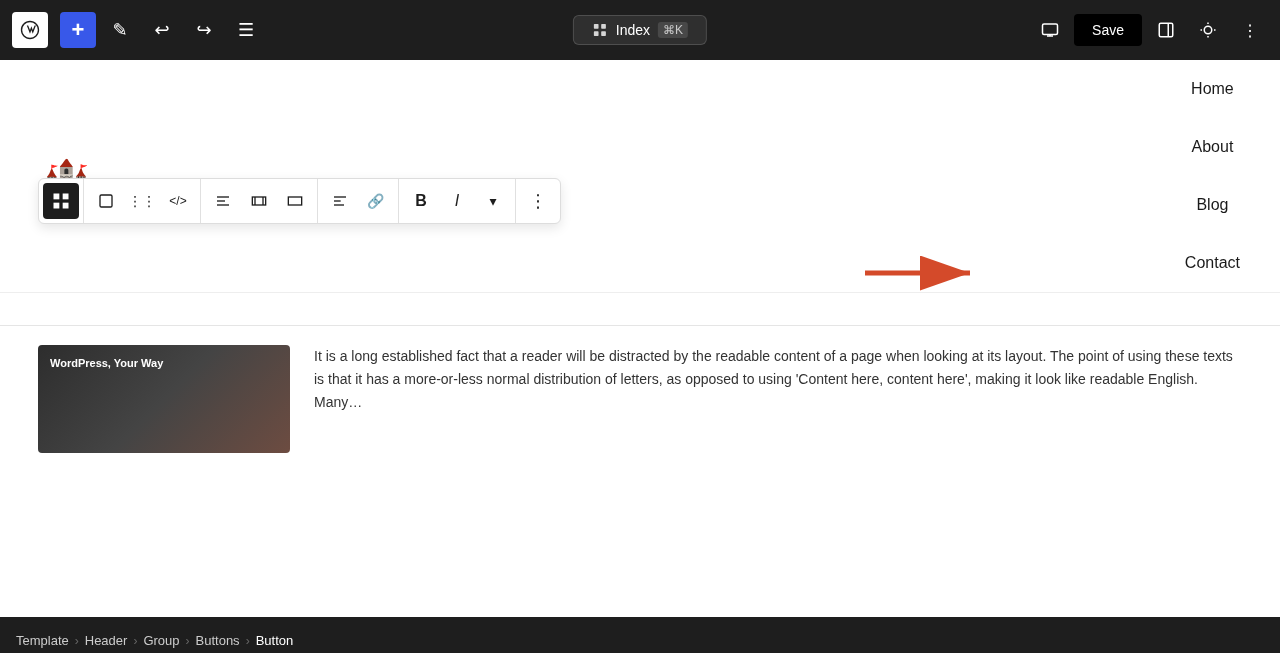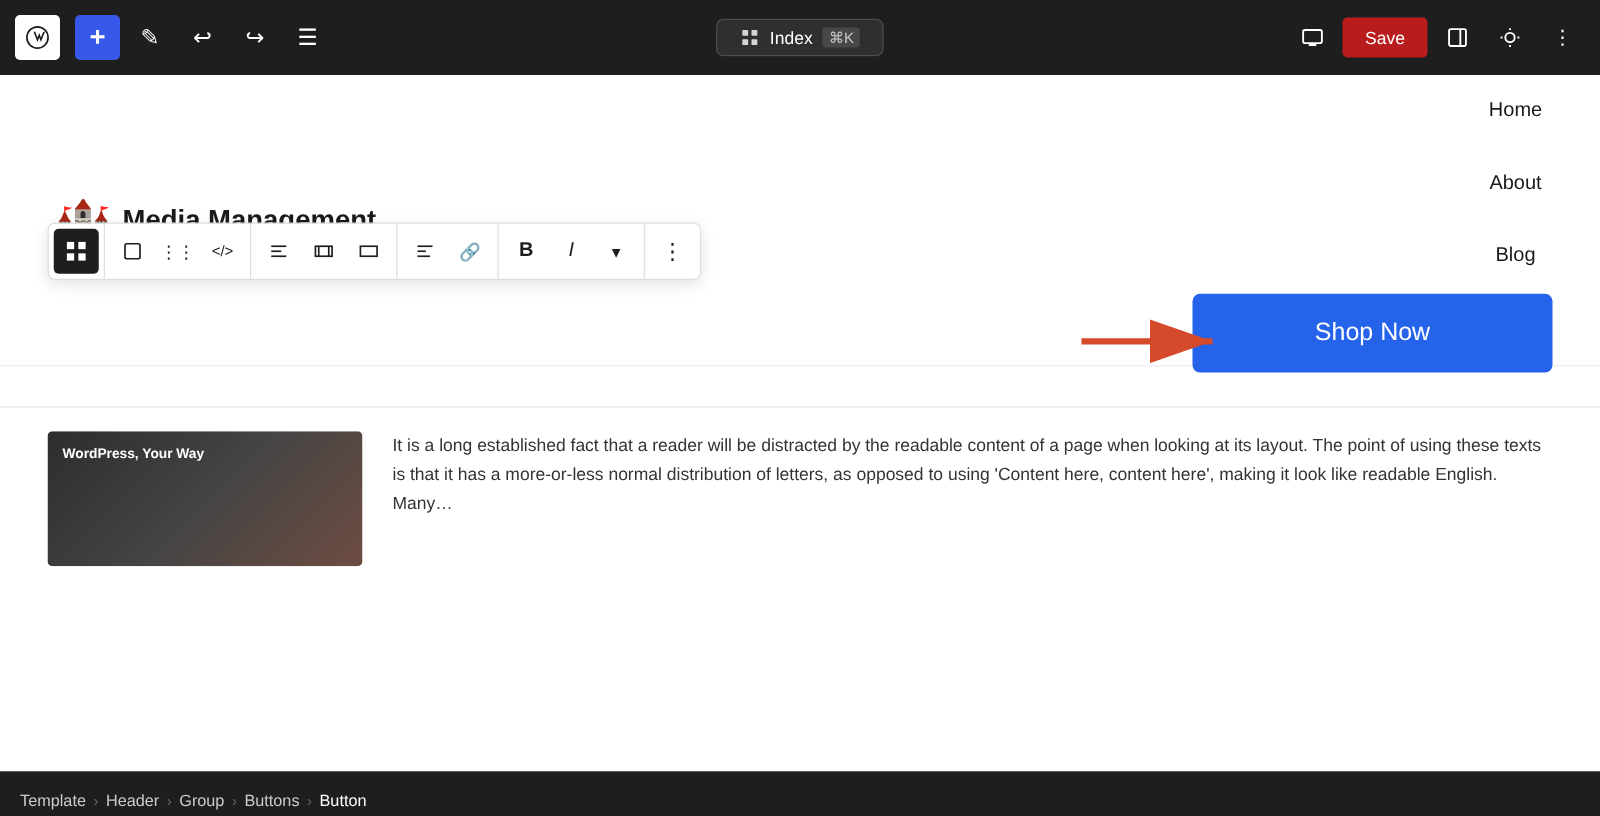--- a/index.html
+++ b/index.html
@@ -60,21 +60,21 @@
       border-radius: 3px;
       padding: 1px 5px;
       font-size: 12px;
       color: rgba(255,255,255,0.7);
     }
     .toolbar-right {
       margin-left: auto;
       display: flex; align-items: center; gap: 6px;
     }
     .save-btn {
-      background: #b91c1c;
+      background: #000000;
       color: #fff;
       border: none;
       border-radius: 4px;
       padding: 8px 18px;
       font-size: 14px;
       font-weight: 500;
       cursor: pointer;
     }
     .toolbar-icon-btn {
       width: 36px; height: 36px;
@@ -344,21 +344,20 @@
   <div class="site-preview">
 
     <div class="site-header">
       <div class="site-logo-area">
         <div class="logo-icon">
 
           <svg width="48" height="48" viewBox="0 0 48 48" xmlns="http://www.w3.org/2000/svg">
             <text x="4" y="38" font-size="36">🏰</text>
           </svg>
         </div>
-        <span class="site-title-text">Media Management</span>
       </div>
       <nav class="site-nav">
         <a class="nav-link">Home</a>
         <a class="nav-link">About</a>
         <a class="nav-link">Blog</a>
         <a class="nav-link">Contact</a>
       </nav>
     </div>
 
     <div class="block-toolbar">
@@ -426,23 +425,20 @@
       <svg width="120" height="40" viewBox="0 0 120 40">
         <defs>
           <marker id="arrowhead" markerWidth="10" markerHeight="7" refX="10" refY="3.5" orient="auto">
             <polygon points="0 0, 10 3.5, 0 7" fill="#d44a2a"></polygon>
           </marker>
         </defs>
         <line x1="0" y1="20" x2="105" y2="20" stroke="#d44a2a" stroke-width="5" marker-end="url(#arrowhead)"></line>
       </svg>
     </div>
 
-    <div class="shop-now-btn-area">
-      <button class="shop-now-btn">Shop Now</button>
-    </div>
 
     <div class="site-divider"></div>
 
     <div class="blog-area">
       <div style="display:flex; gap:40px;">
 
         <div style="flex:1;">
           <div class="post-content-area">
             <div class="post-thumbnail">
               <div class="thumb-inner"></div>

